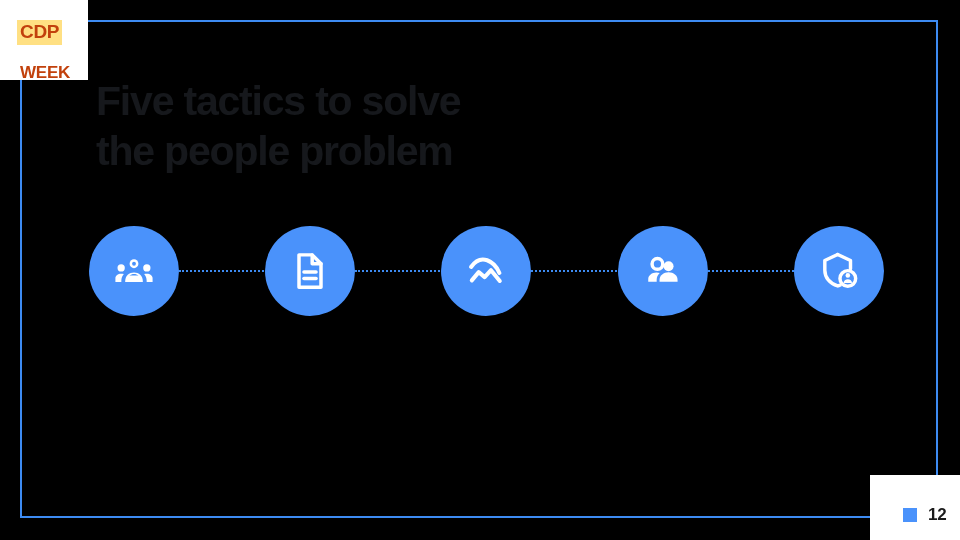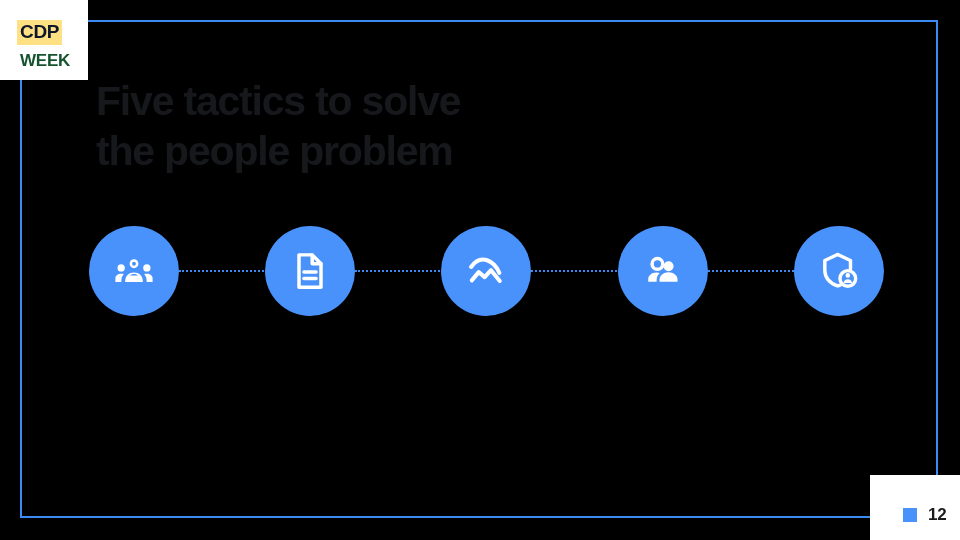--- a/index.html
+++ b/index.html
@@ -44,36 +44,36 @@
     z-index: 5;
   }
   #logo .logo-inner {
     position: absolute;
     left: 17px;
     top: 20px;
   }
   #logo .cdp {
     display: inline-block;
     background: #ffe083;
-    color: #0f172a;
+    color: #c2410c;
     font-weight: bold;
     font-size: 19px;
     line-height: 22px;
     letter-spacing: -0.3px;
     padding: 1px 3px 2px 3px;
   }
   #logo .week {
     display: block;
-    color: #14532d;
+    color: #c2410c;
     font-weight: bold;
     font-size: 17px;
     line-height: 20px;
     letter-spacing: -0.2px;
     padding-left: 3px;
-    margin-top: 6px;
+    margin-top: 18px;
   }
 
   
   #title {
     position: absolute;
     left: 70px;
     top: 76px;
     width: 640px;
     color: #16181c;
     font-size: 41px;

